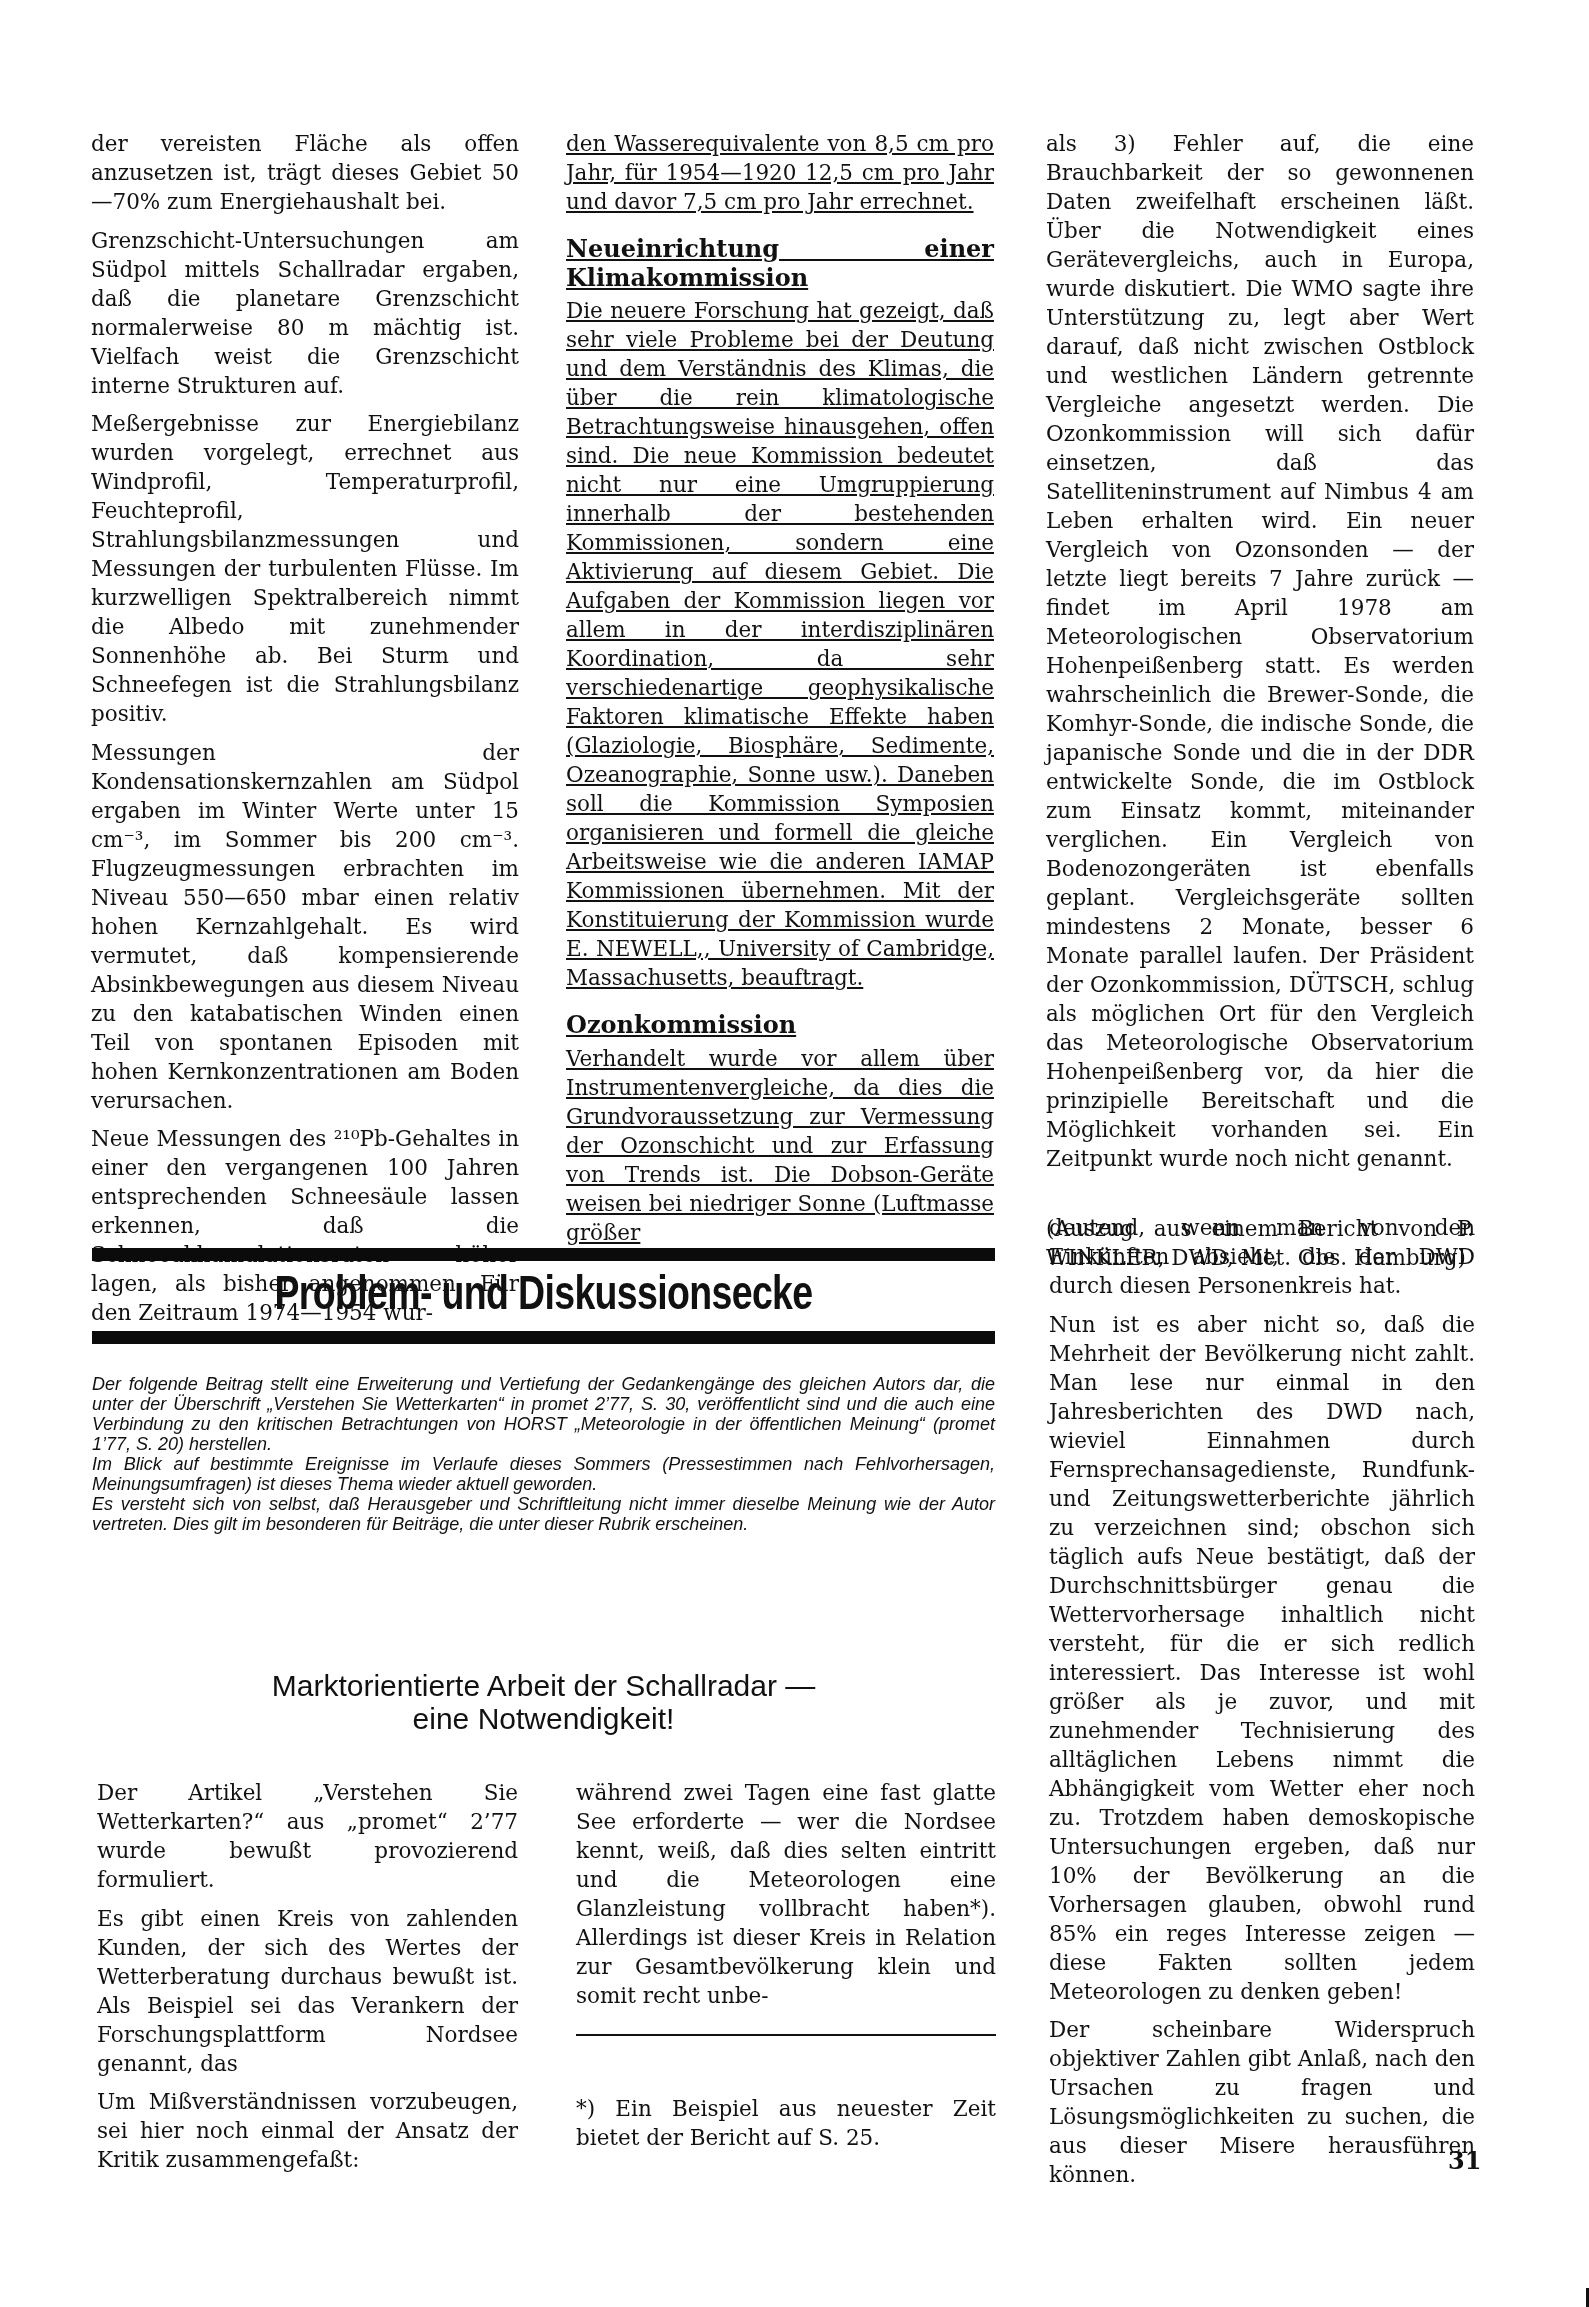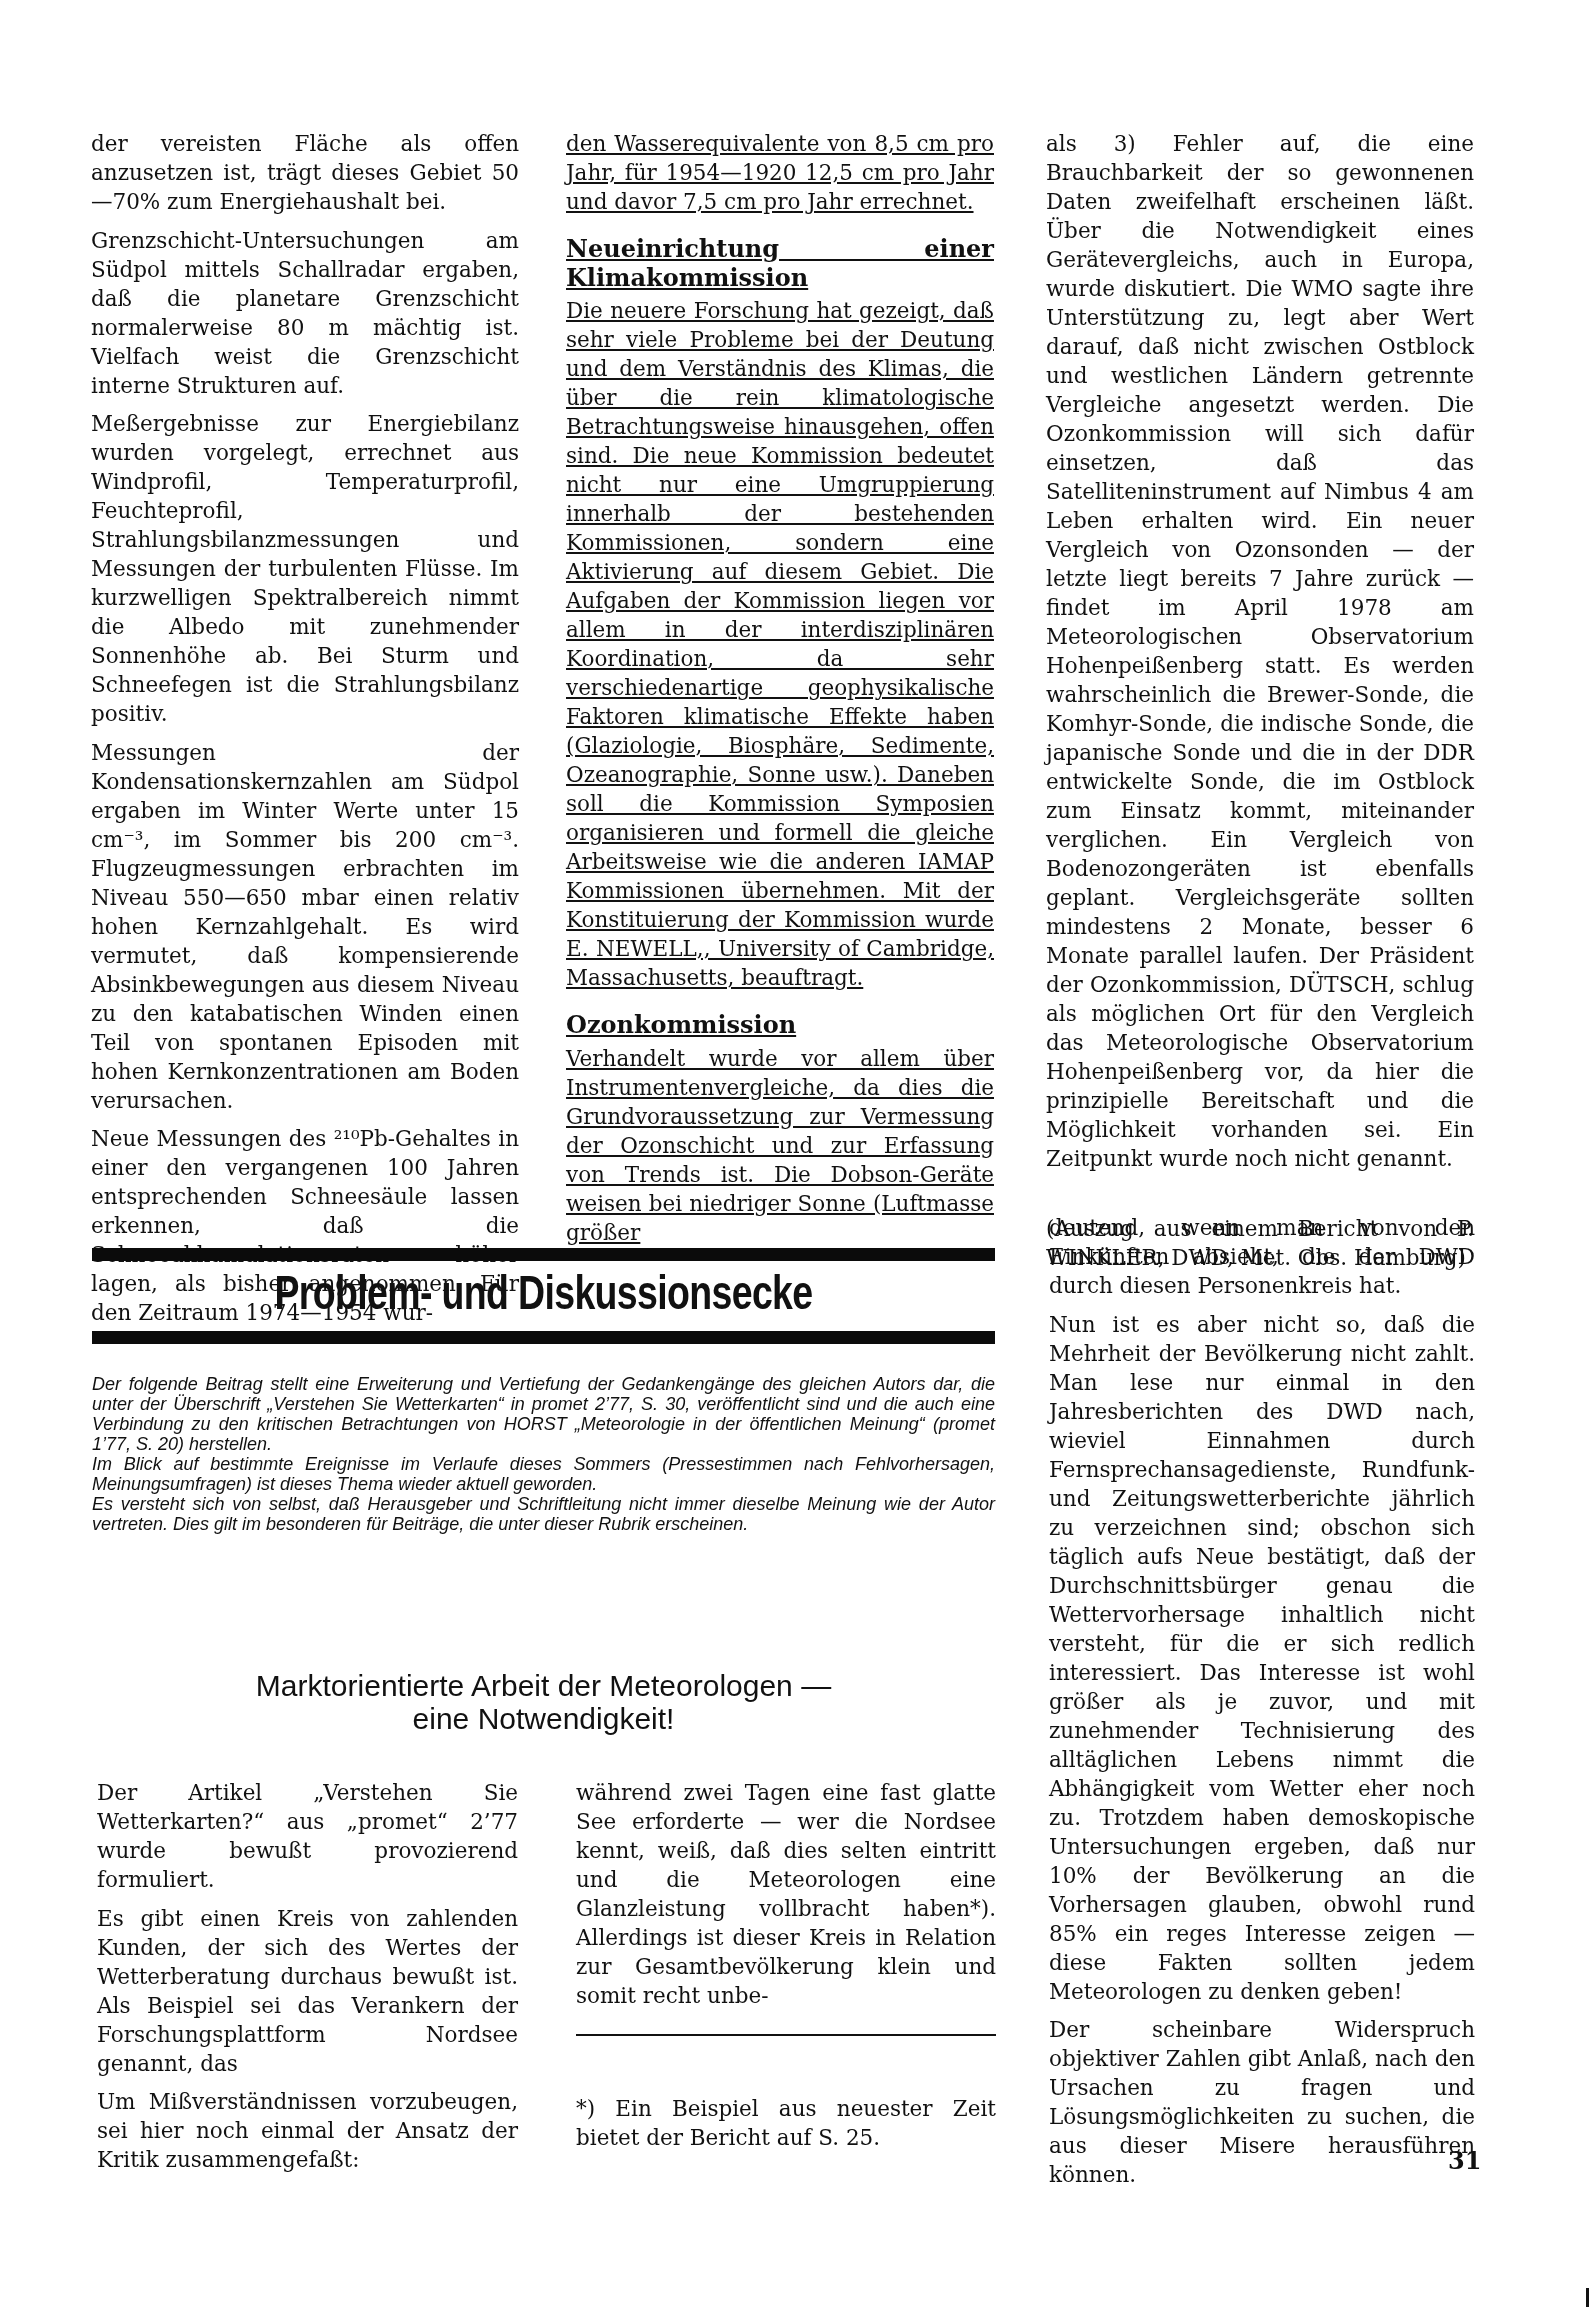--- a/index.html
+++ b/index.html
@@ -58,21 +58,21 @@
 <div class="section-title">Problem- und Diskussionsecke</div>
 <div class="bar bottom"></div>
 
 <div class="intro">
   <p>Der folgende Beitrag stellt eine Erweiterung und Vertiefung der Gedankengänge des gleichen Autors dar, die unter der Überschrift „Verstehen Sie Wetterkarten“ in promet 2’77, S. 30, veröffentlicht sind und die auch eine Verbindung zu den kritischen Betrachtungen von HORST „Meteorologie in der öffentlichen Meinung“ (promet 1’77, S. 20) herstellen.</p>
   <p>Im Blick auf bestimmte Ereignisse im Verlaufe dieses Sommers (Pressestimmen nach Fehlvorhersagen, Meinungsumfragen) ist dieses Thema wieder aktuell geworden.</p>
   <p>Es versteht sich von selbst, daß Herausgeber und Schriftleitung nicht immer dieselbe Meinung wie der Autor vertreten. Dies gilt im besonderen für Beiträge, die unter dieser Rubrik erscheinen.</p>
 </div>
 
 <div class="article-title">
-  <div>Marktorientierte Arbeit der Meteorologen —</div>
+  <div>Marktorientierte Arbeit der Schallradar —</div>
   <div>eine Notwendigkeit!</div>
 </div>
 
 <div class="col col4">
   <p>Der Artikel „Verstehen Sie Wetterkarten?“ aus „promet“ 2’77 wurde bewußt provozierend formuliert.</p>
   <p>Es gibt einen Kreis von zahlenden Kunden, der sich des Wertes der Wetterberatung durchaus bewußt ist. Als Beispiel sei das Verankern der Forschungsplattform Nordsee genannt, das</p>
   <p>Um Mißverständnissen vorzubeugen, sei hier noch einmal der Ansatz der Kritik zusammengefaßt:</p>
 </div>
 
 <div class="col col5">

